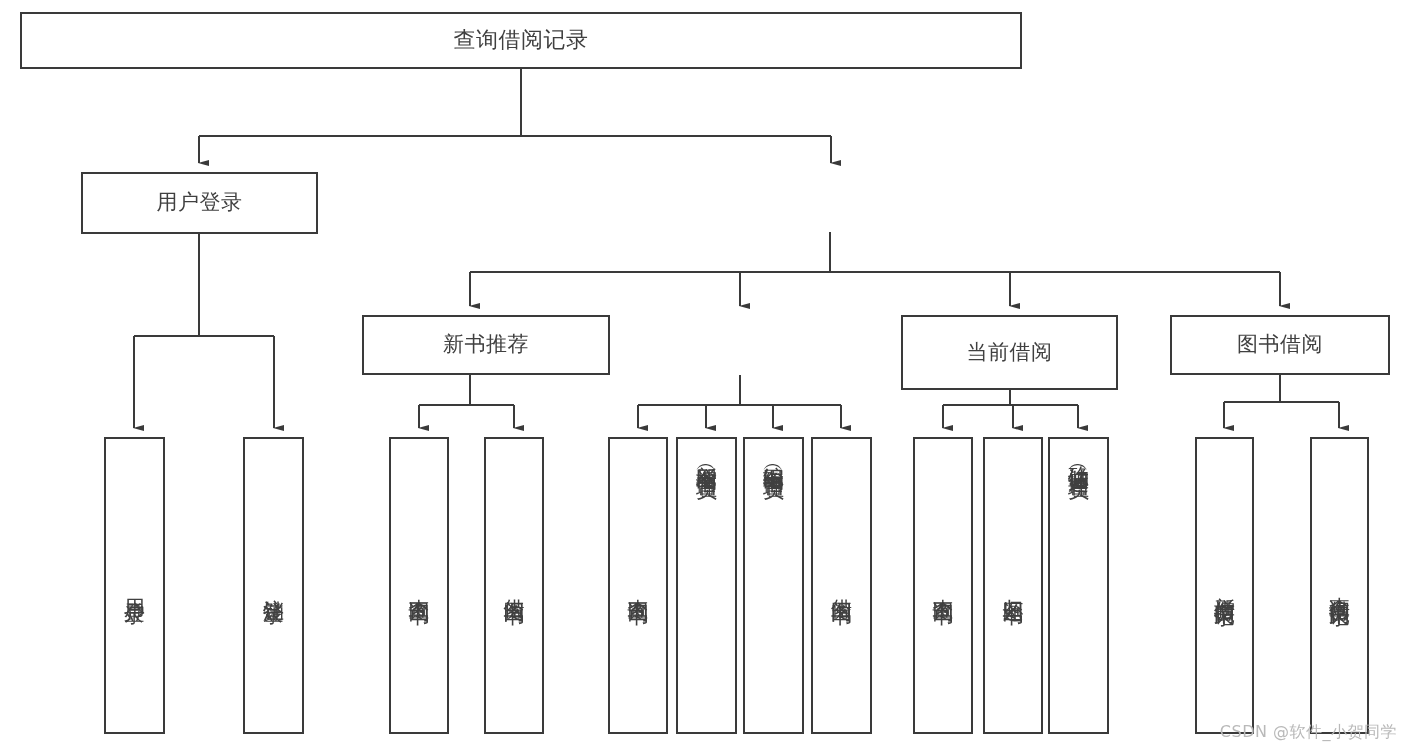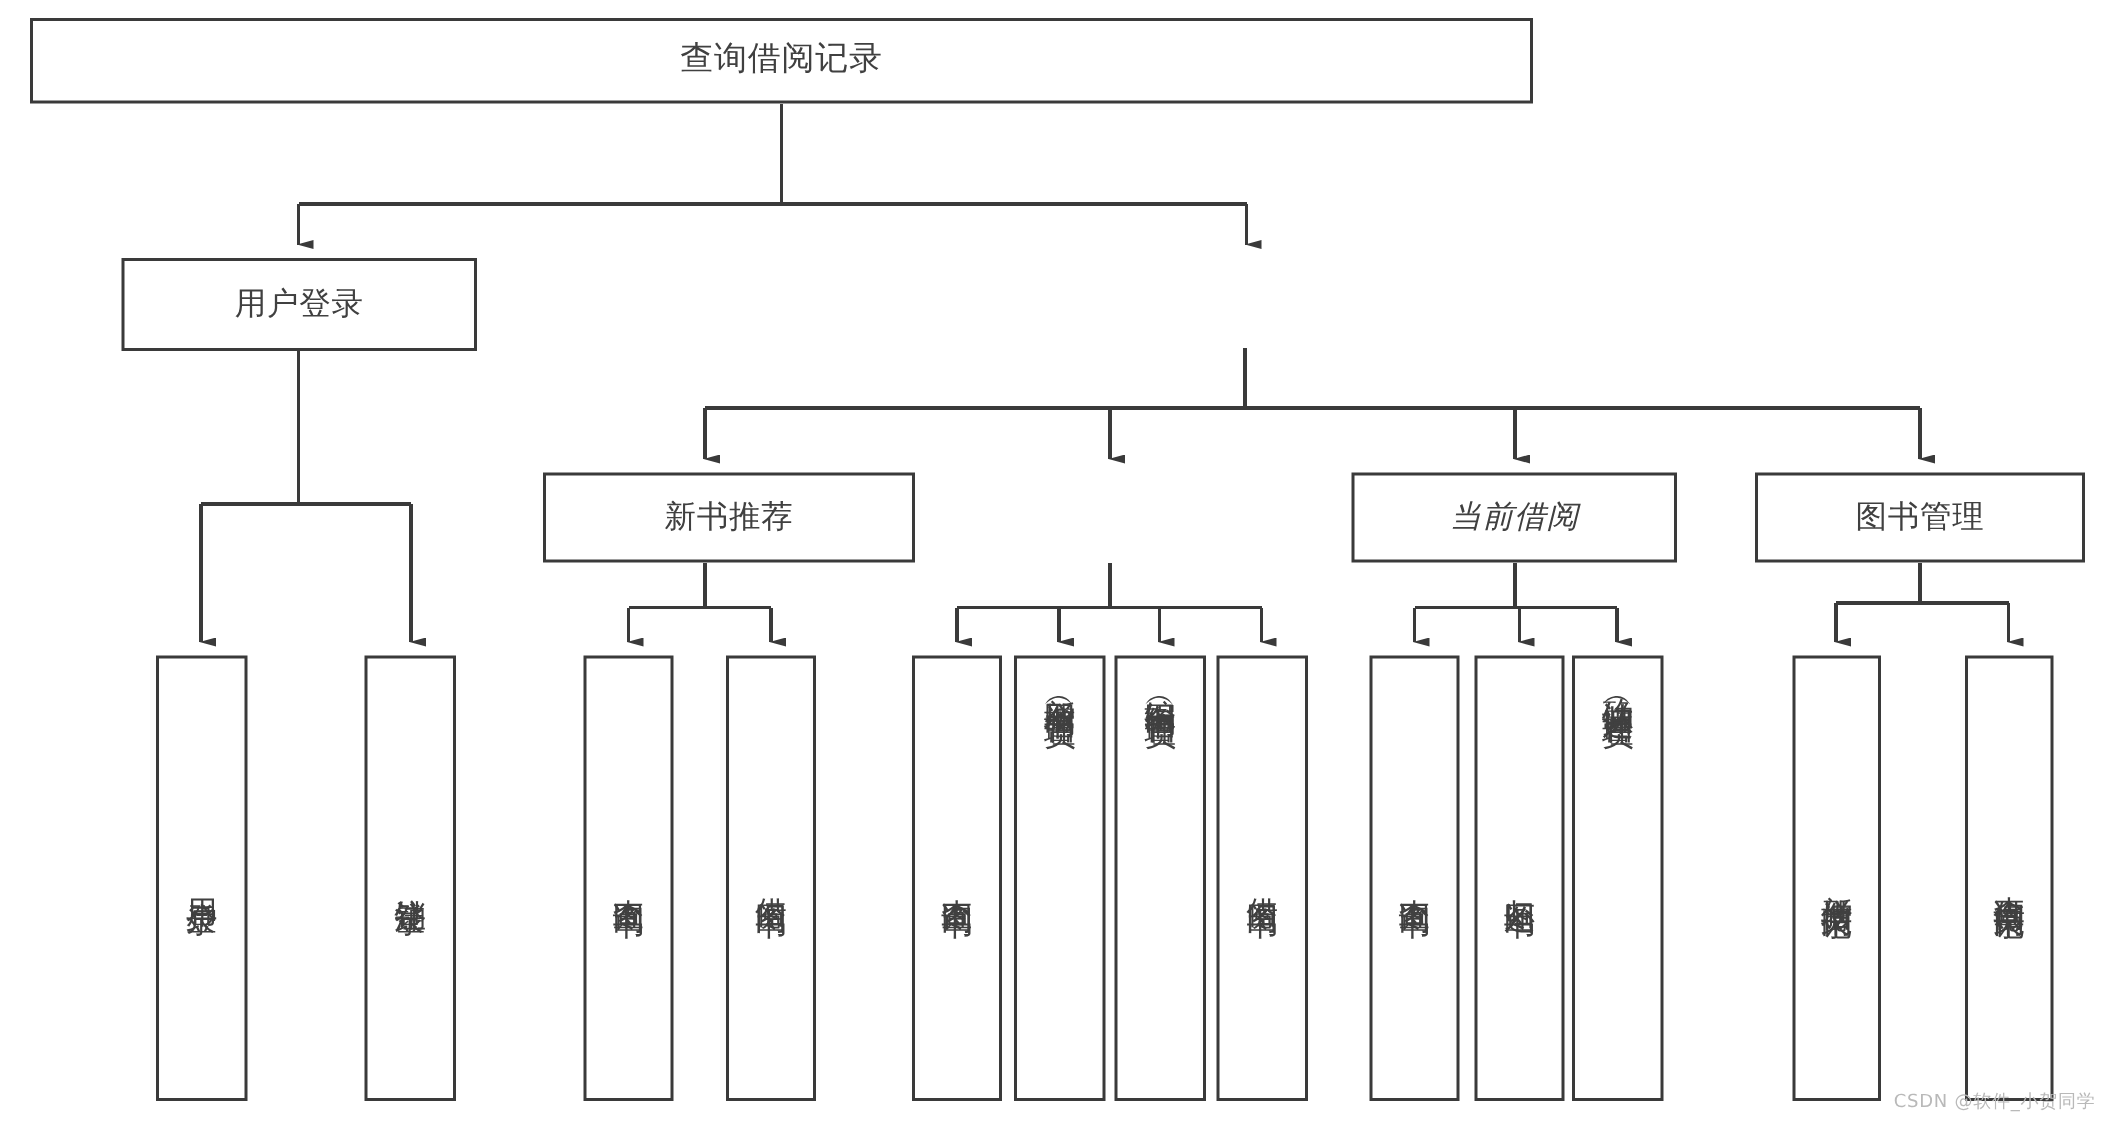--- a/index.html
+++ b/index.html
@@ -63,21 +63,21 @@
     white-space: nowrap;
   }
   .node.vert.center {
     align-items: center;
     padding-top: 0;
   }
   #watermark {
     position: absolute;
     right: 8px;
     bottom: 4px;
-    font-size: 12px;
+    font-size: 16px;
     color: #b9b9b9;
     letter-spacing: 0.5px;
     user-select: none;
   }
 </style>
 </head>
 <body>
 
 <div id="canvas">
 
@@ -138,26 +138,26 @@
   <div class="node horiz" style="left:81px; top:172px; width:237px; height:62px;">
     <span class="lbl">用户登录</span>
   </div>
 
 
   <div class="node horiz" style="left:362px; top:315px; width:248px; height:60px;">
     <span class="lbl">新书推荐</span>
   </div>
 
 
-  <div class="node horiz" style="left:901px; top:315px; width:217px; height:60px;font-style:italic;">
+  <div class="node horiz" style="left:901px; top:315px; width:217px; height:75px;">
     <span class="lbl">当前借阅</span>
   </div>
 
   <div class="node horiz" style="left:1170px; top:315px; width:220px; height:60px;">
-    <span class="lbl">图书管理</span>
+    <span class="lbl">图书借阅</span>
   </div>
 
   <div class="node vert center" style="left:104px; top:437px; width:61px; height:297px;">
     <span class="lbl">用户登录</span>
   </div>
 
   <div class="node vert center" style="left:243px; top:437px; width:61px; height:297px;">
     <span class="lbl">注销登录</span>
   </div>
 

